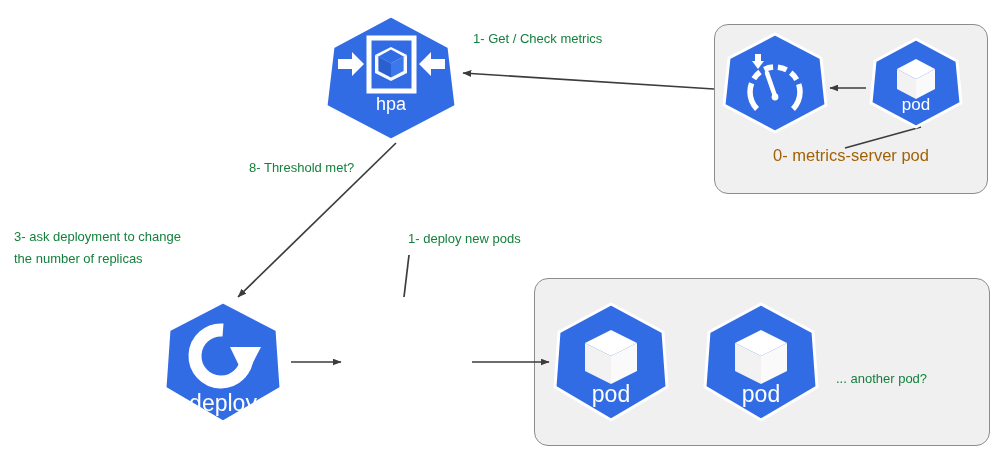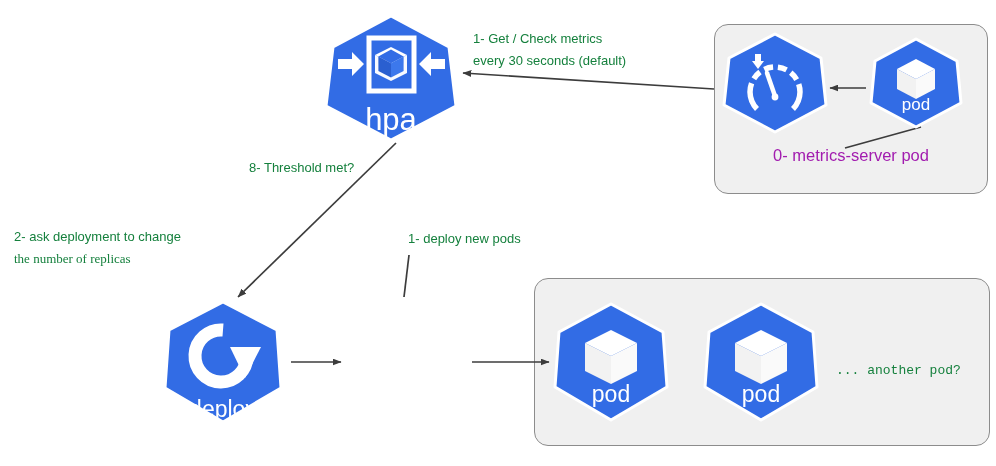--- a/index.html
+++ b/index.html
@@ -25,21 +25,21 @@
   }
   .group-box {
     position: absolute;
     background: #F0F0F0;
     border: 1.6px solid #8C8C8C;
     border-radius: 14px;
     box-sizing: border-box;
   }
   .group-caption {
     position: absolute;
-    color: #a21caf;
+    color: #a16207;
     font-size: 16.5px;
     white-space: pre;
     text-align: center;
     font-family: "Liberation Sans", sans-serif;
   }
   .node {
     position: absolute;
   }
   .node svg {
     display: block;
@@ -106,21 +106,21 @@
           <polygon points="0,-14.5 12.6,-7.6 0,-0.8 -12.6,-7.6" fill="#326CE5"></polygon>
           <polygon points="-12.6,-7.6 0,-0.8 0,13.6 -12.6,6.9" fill="#2A5FD0"></polygon>
           <polygon points="12.6,-7.6 0,-0.8 0,13.6 12.6,6.9" fill="#3C78EC"></polygon>
         </g>
 
         <polygon points="40,50 28,38 28,45 14,45 14,55 28,55 28,62" fill="#ffffff"></polygon>
 
         <polygon points="95,50 107,38 107,45 121,45 121,55 107,55 107,62" fill="#ffffff"></polygon>
       </g>
     </svg>
-    <div class="node-text" id="txt-hpa" style="top:88px;font-size:31px;">hpa</div>
+    <div class="node-text" id="txt-hpa" style="top:80px;font-size:18px;">hpa</div>
   </div>
 
   <div class="node" id="node-metrics" style="left: 722px; top: 32px; width: 106px; height: 102px;">
     <svg width="106" height="102" viewBox="0 0 106 102">
       <polygon points="53,2 99,26 104,73 53,100 2,73 7,26" fill="#326CE5" stroke="#ffffff" stroke-width="3" stroke-linejoin="round"></polygon>
       <g>
 
         <g transform="translate(53,56)">
           <path d="M -25,4 A 25,25 0 1 1 25,4" fill="none" stroke="#ffffff" stroke-width="5.5" stroke-dasharray="9 5" stroke-linecap="butt"></path>
           <path d="M -25,4 A 25,25 0 0 0 -18,21" fill="none" stroke="#ffffff" stroke-width="5.5"></path>
@@ -151,21 +151,21 @@
   </div>
 
   <div class="node" id="node-deploy" style="left: 161px; top: 300px; width: 124px; height: 124px;">
     <svg width="124" height="124" viewBox="0 0 124 124">
       <polygon points="62,2 116,30 120,88 62,122 4,88 8,30" fill="#326CE5" stroke="#ffffff" stroke-width="3" stroke-linejoin="round"></polygon>
       <g transform="translate(60,56)">
         <path d="M 2,-26 A 26,26 0 1 0 26,0" fill="none" stroke="#ffffff" stroke-width="13" stroke-linecap="butt"></path>
         <polygon points="9,-9 40,-9 24,22" fill="#ffffff"></polygon>
       </g>
     </svg>
-    <div class="node-text" id="txt-deploy" style="top:96px;font-size:23px;">deploy</div>
+    <div class="node-text" id="txt-deploy" style="top:90px;font-size:23px;">deploy</div>
   </div>
 
 
   <div class="node" id="node-pod1" style="left: 551px; top: 302px; width: 120px; height: 120px;">
     <svg width="120" height="120" viewBox="0 0 120 120">
       <polygon points="60,2 112,30 116,85 60,118 4,85 8,30" fill="#326CE5" stroke="#ffffff" stroke-width="3" stroke-linejoin="round"></polygon>
       <g transform="translate(60,54)">
         <polygon points="0,-26 26,-13 0,0 -26,-13" fill="#ffffff"></polygon>
         <polygon points="-26,-13 0,0 0,28 -26,15" fill="#F2F2F2"></polygon>
         <polygon points="26,-13 0,0 0,28 26,15" fill="#FAFAFA"></polygon>
@@ -180,26 +180,25 @@
       <g transform="translate(60,54)">
         <polygon points="0,-26 26,-13 0,0 -26,-13" fill="#ffffff"></polygon>
         <polygon points="-26,-13 0,0 0,28 -26,15" fill="#F2F2F2"></polygon>
         <polygon points="26,-13 0,0 0,28 26,15" fill="#FAFAFA"></polygon>
       </g>
     </svg>
     <div class="node-text" id="txt-pod2" style="top:79px;font-size:23px;">pod</div>
   </div>
 
   <div class="label" style="left:473px; top:28px;">1- Get / Check metrics</div>
-  <div class="label" style="left:473px; top:50px;">every 30 seconds (default)</div>
 
   <div class="label" style="left:249px; top:157px;">8- Threshold met?</div>
 
-  <div class="label" style="left:14px; top:226px;">2- ask deployment to change</div>
-  <div class="label" style="left:14px; top:248px;font-family:Liberation Serif, serif;">the number of replicas</div>
+  <div class="label" style="left:14px; top:226px;">3- ask deployment to change</div>
+  <div class="label" style="left:14px; top:248px;">the number of replicas</div>
 
   <div class="label" style="left:408px; top:228px;">1- deploy new pods</div>
 
-  <div class="label" style="left:836px; top:360px;font-family:Liberation Mono, monospace;">... another pod?</div>
+  <div class="label" style="left:836px; top:368px;">... another pod?</div>
 
   <div class="group-caption" id="cap-metrics" style="left: 714px; width: 274px; top: 146px;">0- metrics-server pod</div>
 
 </div>
 
 </body></html>

